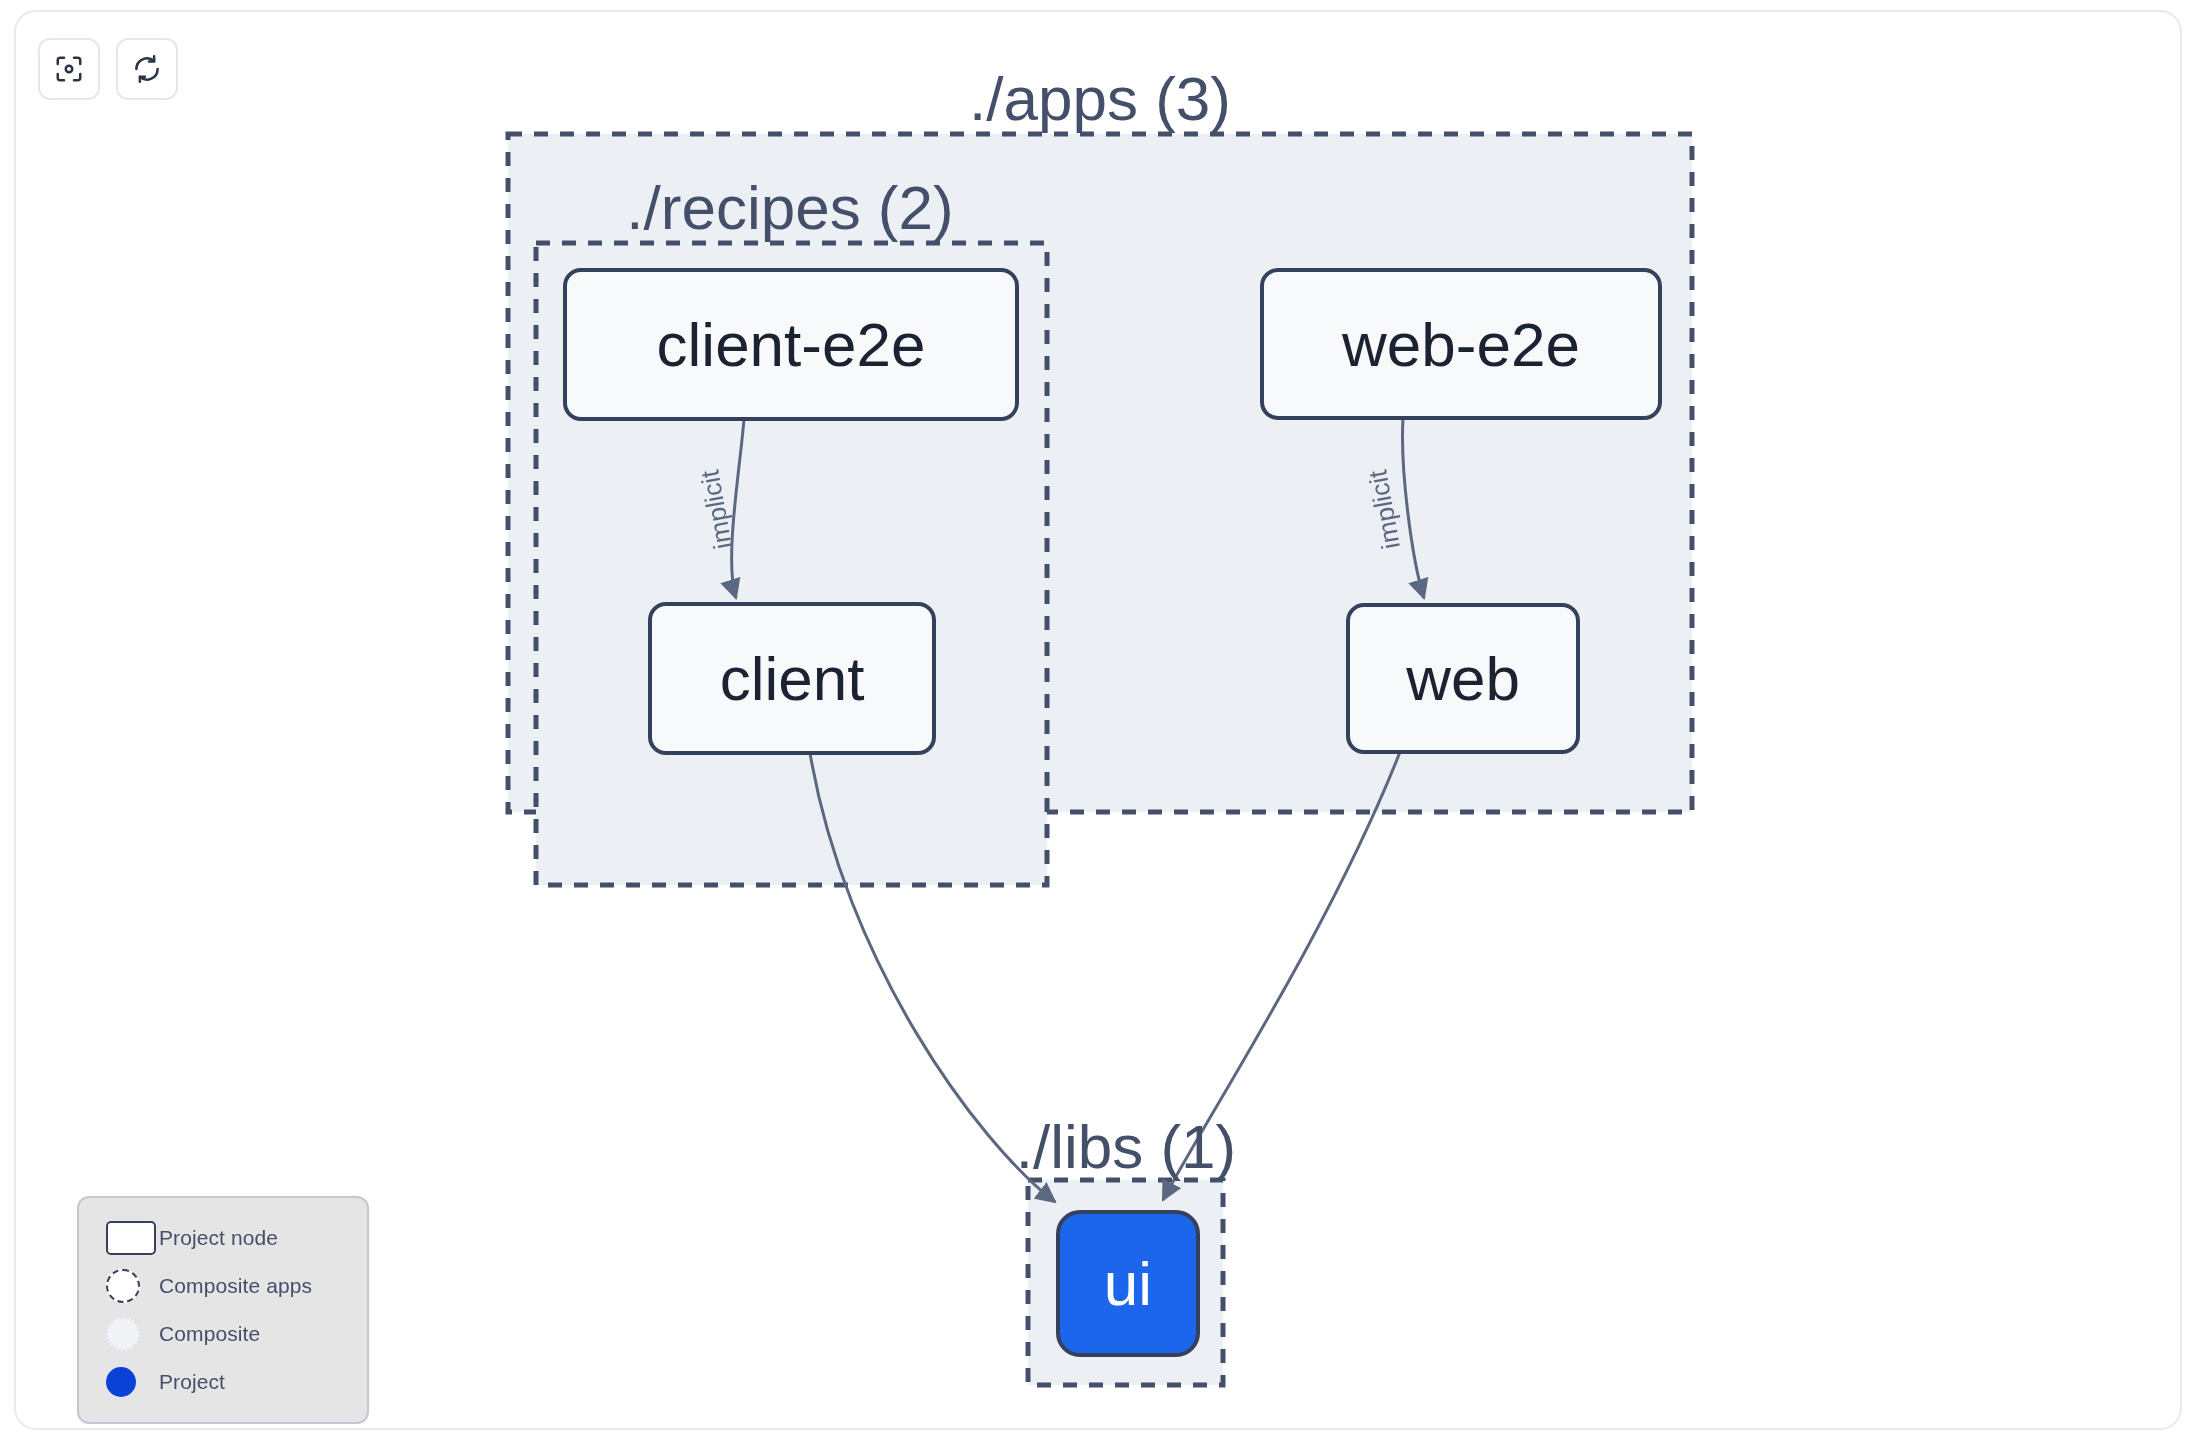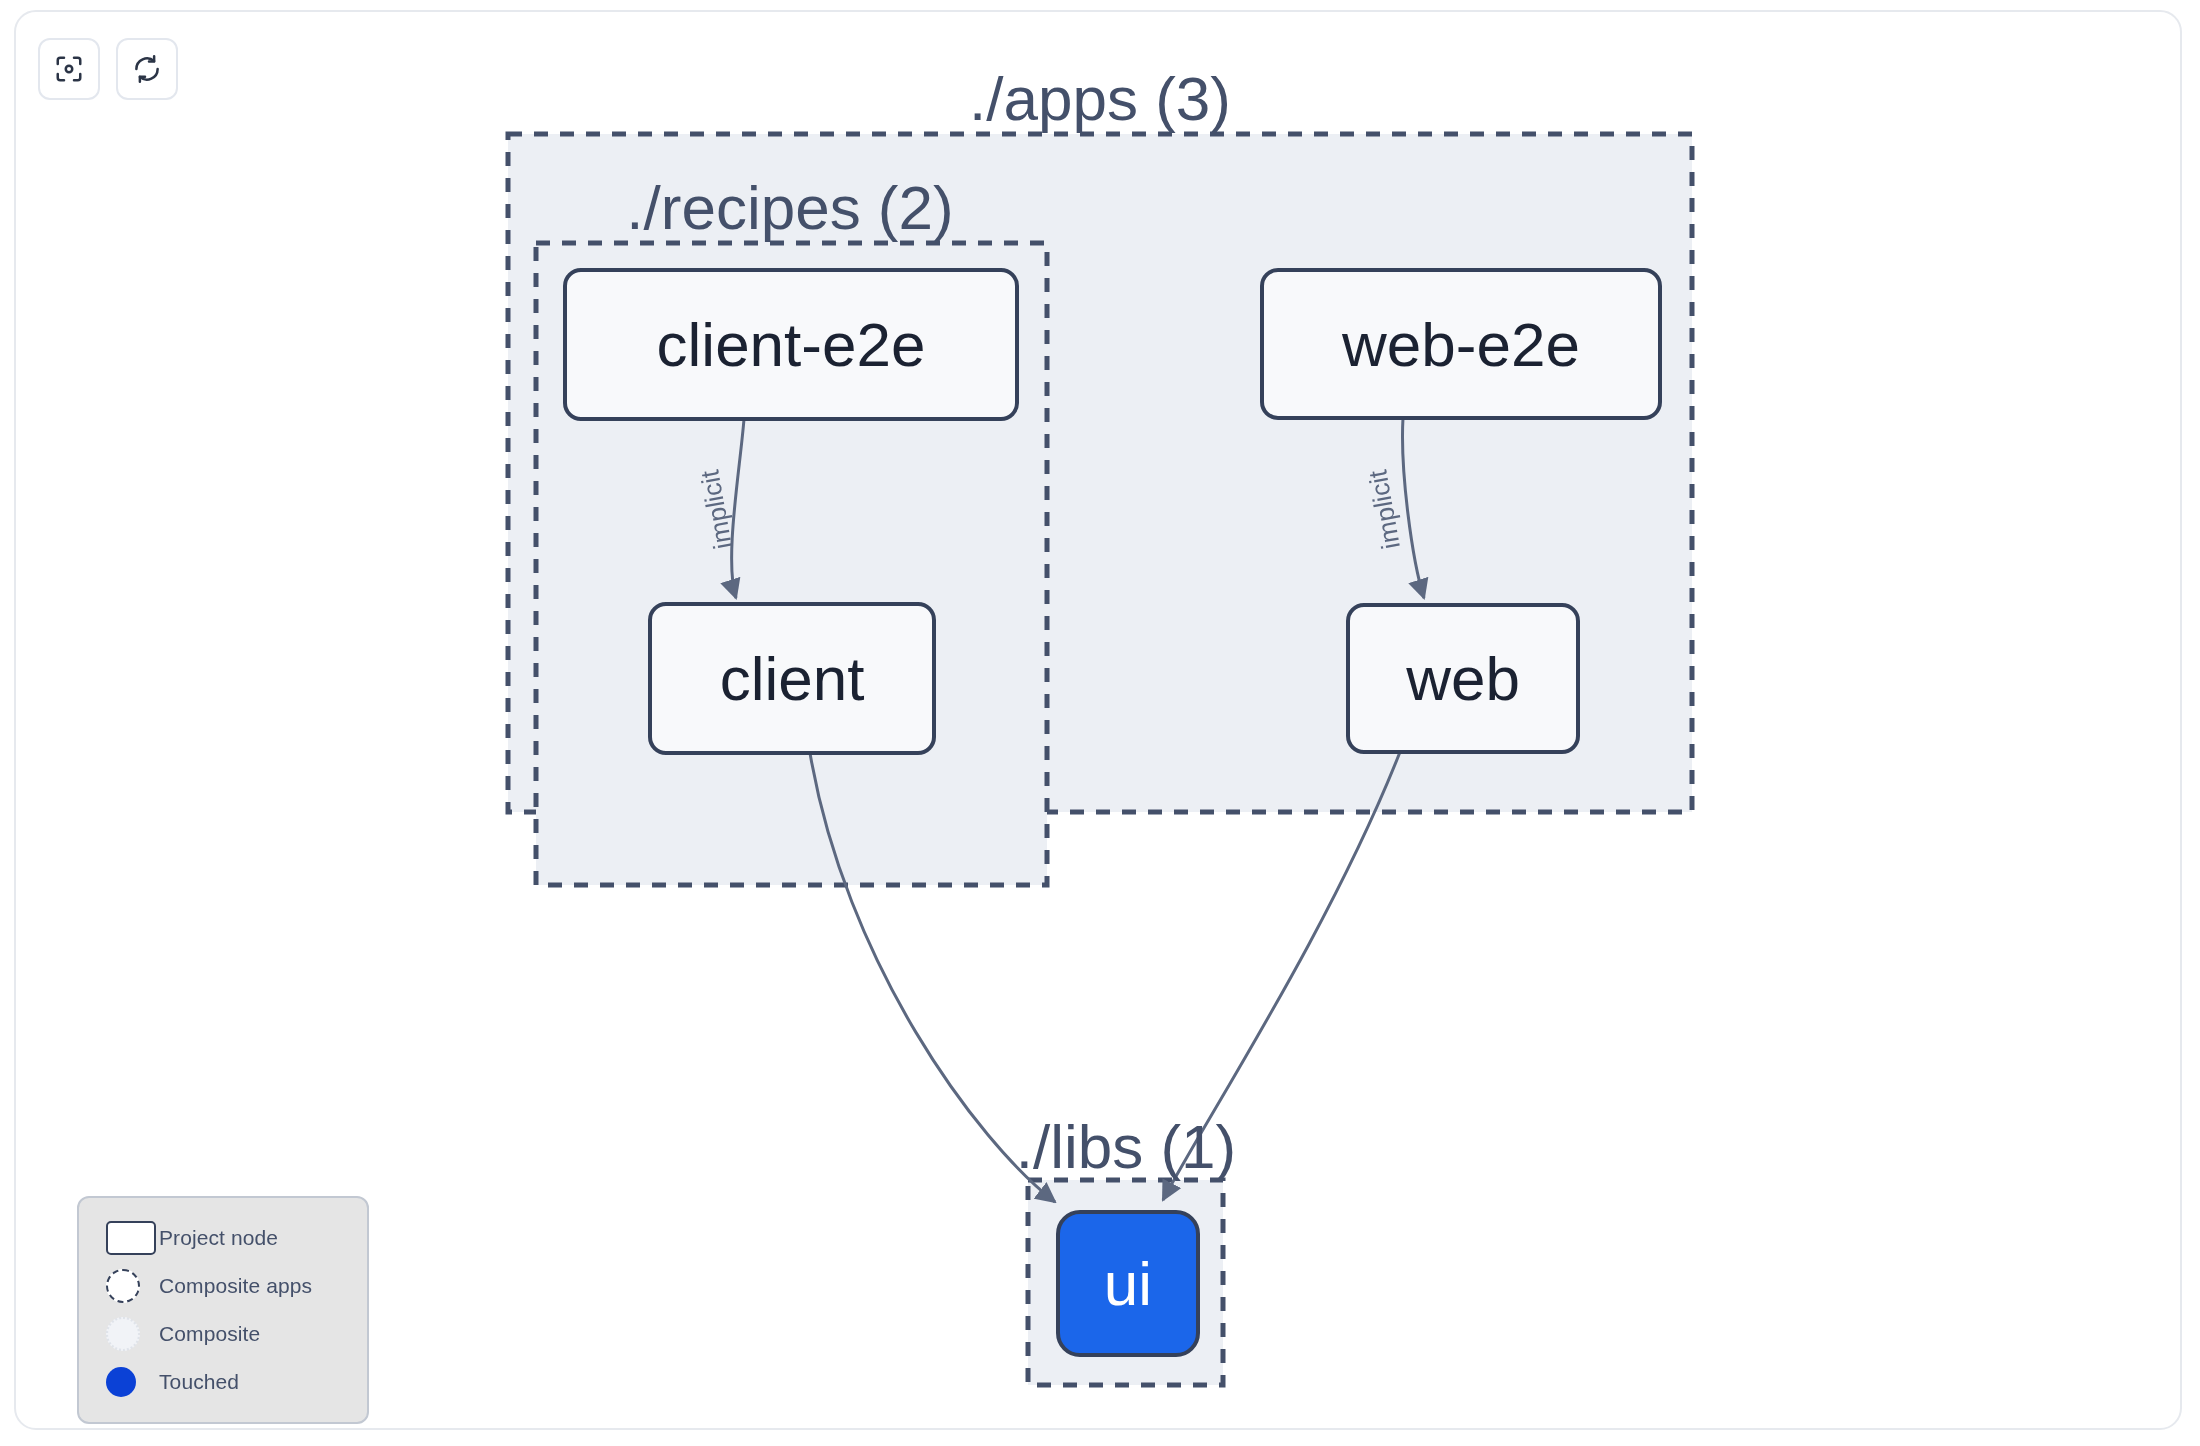--- a/index.html
+++ b/index.html
@@ -233,17 +233,17 @@
     <div class="legend-row">
       <span class="legend-swatch">
           <span class="sw-affected"></span>
         </span>
       <span class="legend-label">Composite</span>
     </div>
     <div class="legend-row">
       <span class="legend-swatch">
           <span class="sw-touched"></span>
         </span>
-      <span class="legend-label">Touched</span>
+      <span class="legend-label">Project</span>
     </div>
   </div>
 
 </div>
 
 </body></html>

